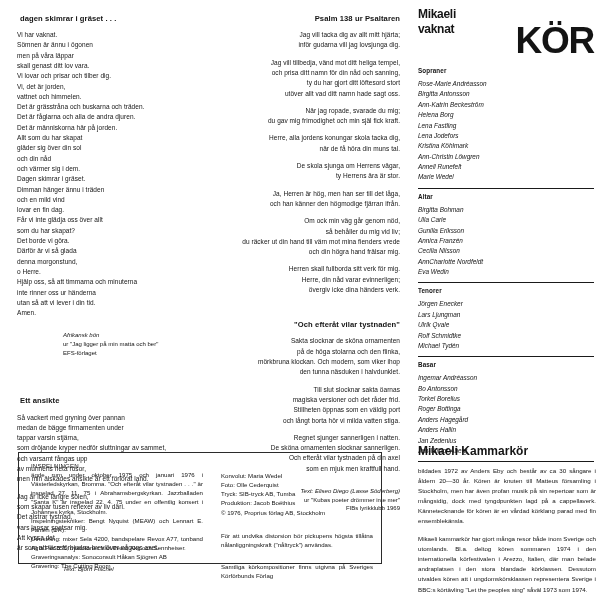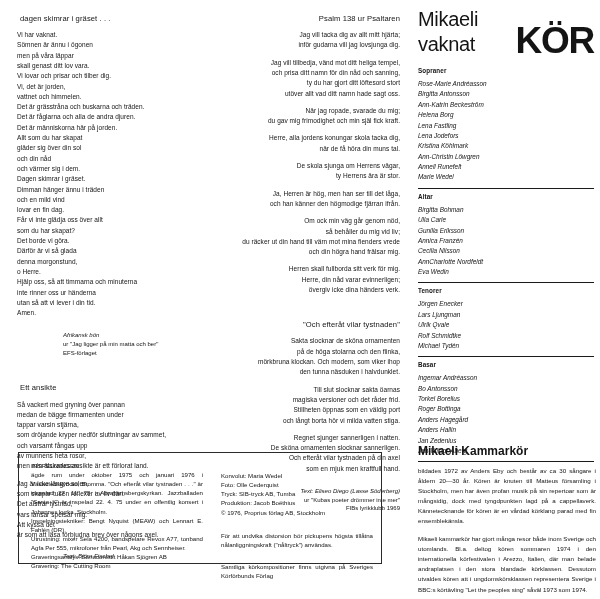--- a/index.html
+++ b/index.html
@@ -39,21 +39,21 @@
   .col-right {
     position: absolute;
     left: 418px;
     top: 6px;
     width: 176px;
   }
 
   
   .poem-title {
     font-size: 7.6px;
-    font-weight: normal;
+    font-weight: bold;
     letter-spacing: .1px;
     margin: 0 0 7px 0;
     line-height: 1.2;
   }
   .poem-title.indent { margin-left: 3px; }
   .verse {
     font-size: 6.5px;
     line-height: 1.585;
     margin: 0 0 7px 0;
     letter-spacing: .05px;
@@ -79,22 +79,22 @@
   
   .masthead {
     position: relative;
     height: 52px;
     margin-bottom: 9px;
   }
   .mast-small {
     position: absolute;
     left: 0;
     top: 1px;
-    font-size: 20px;
-    font-weight: normal;
+    font-size: 12px;
+    font-weight: bold;
     line-height: 1.23;
     letter-spacing: -.3px;
   }
   .mast-big {
     position: absolute;
     right: 0;
     top: 2px;
     font-size: 37px;
     font-weight: bold;
     line-height: .92;
@@ -222,21 +222,21 @@
         <div>inte rinner oss ur händerna</div>
         <div>utan så att vi lever i din tid.</div>
         <div>Amen.</div>
       </div>
     <div class="credit">
       <div class="ln1">Afrikansk bön</div>
       <div class="ln-plain">ur "Jag ligger på min matta och ber"</div>
       <div class="ln-plain">EFS-förlaget</div>
     </div>
 
-    <h2 class="poem-title indent" style="margin-top:26px">Ett ansikte</h2>
+    <h2 class="poem-title indent" style="margin-top:39px">Ett ansikte</h2>
     <div class="verse" id="p1s0">
         <div>Så vackert med gryning över pannan</div>
         <div>medan de bägge firmamenten under</div>
         <div>tappar varsin stjärna,</div>
         <div>som dröjande kryper nedför sluttningar av sammet,</div>
         <div>och varsamt fångas upp</div>
         <div>av munnens heta rosor,</div>
         <div>men min älskades ansikte är ett förlorat land.</div>
       </div>
     <div class="verse" id="p1s1">

